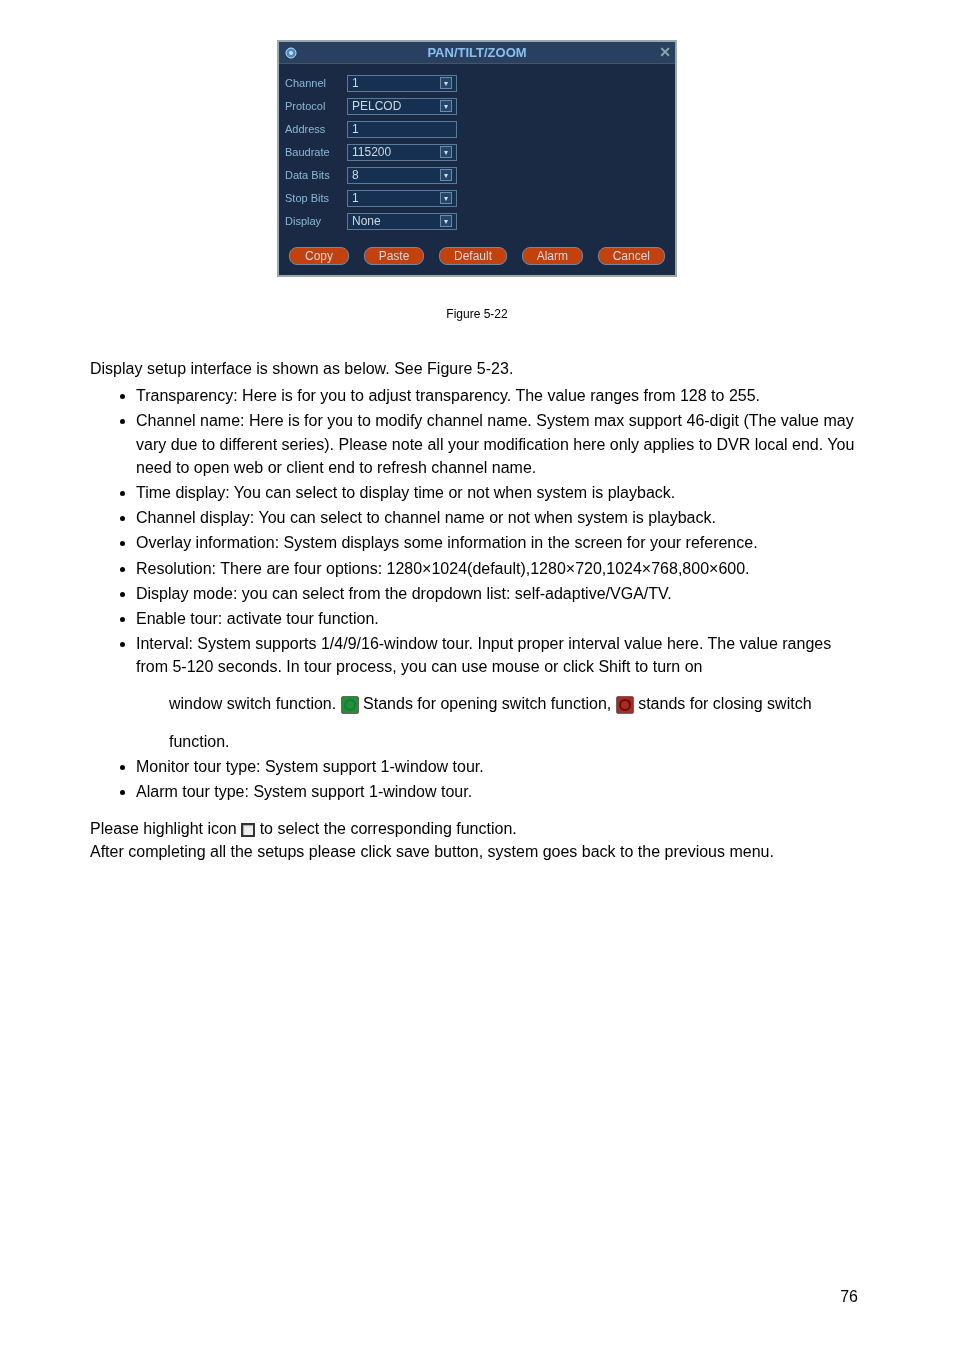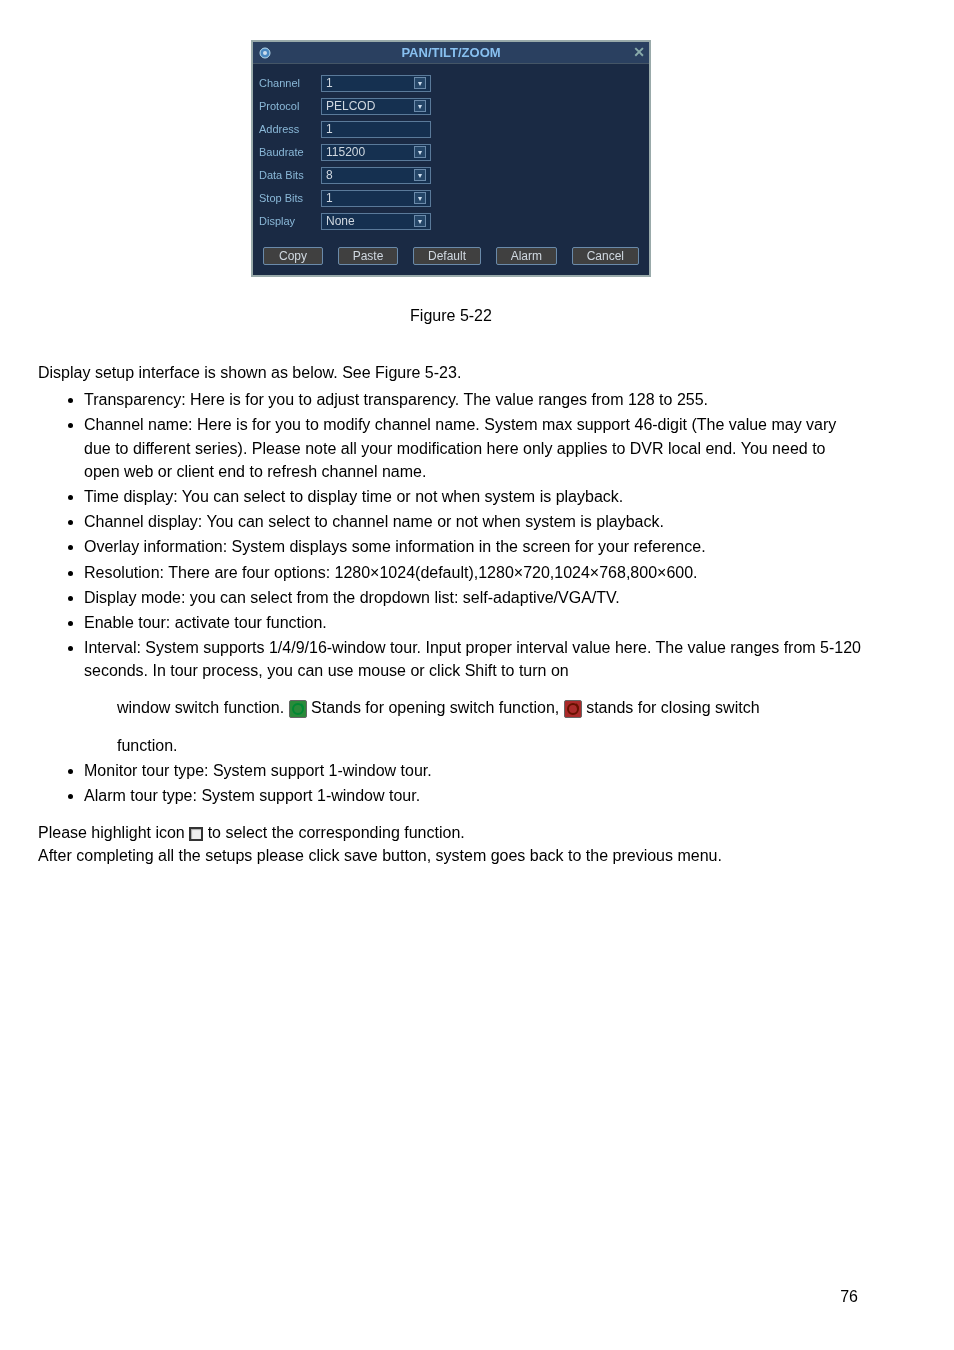--- a/index.html
+++ b/index.html
@@ -7,21 +7,21 @@
     margin: 0;
     padding: 0;
     background: #fff;
     font-family: Arial, sans-serif;
     width: 954px;
     height: 1350px;
     position: relative;
     color: #000;
   }
   .page {
-    padding: 40px 90px 40px 38px;
+    padding: 40px 90px 40px 90px;
   }
 
   .dialog {
     width: 400px;
     margin: 0 auto 20px auto;
     border: 2px solid #9aa;
     background: #1a2a44;
   }
   .dialog-title {
     background: #2a4060;
@@ -88,34 +88,34 @@
     color: #cde;
   }
 
   .dialog-buttons {
     display: flex;
     padding: 8px 10px 10px 10px;
     gap: 10px;
     justify-content: space-between;
   }
   .dbtn {
-    background: #404040;
+    background: #c2410c;
     border: 1px solid #6a8aaa;
-    border-radius: 2px;
+    border-radius: 8px;
     color: #d0d8e0;
     font-size: 12px;
     padding: 1px 14px;
     cursor: pointer;
     min-width: 60px;
     text-align: center;
   }
 
   .figcap {
     text-align: center;
-    font-size: 16px;
+    font-size: 12px;
     margin: 30px 0 36px 0;
   }
 
   .bodytext {
     font-size: 16px;
     line-height: 1.45;
   }
   ul.bul {
     list-style: disc;
     padding-left: 46px;

